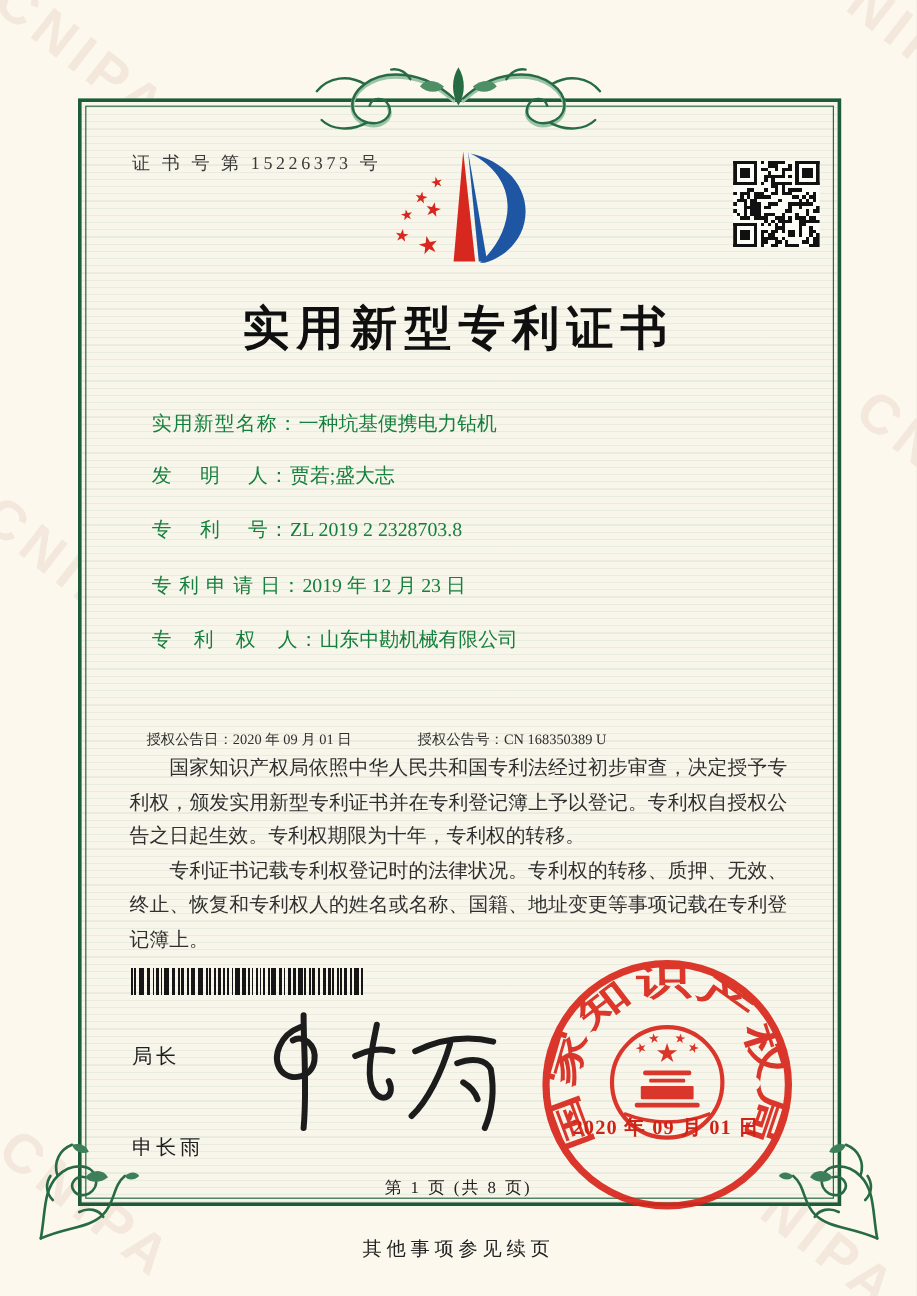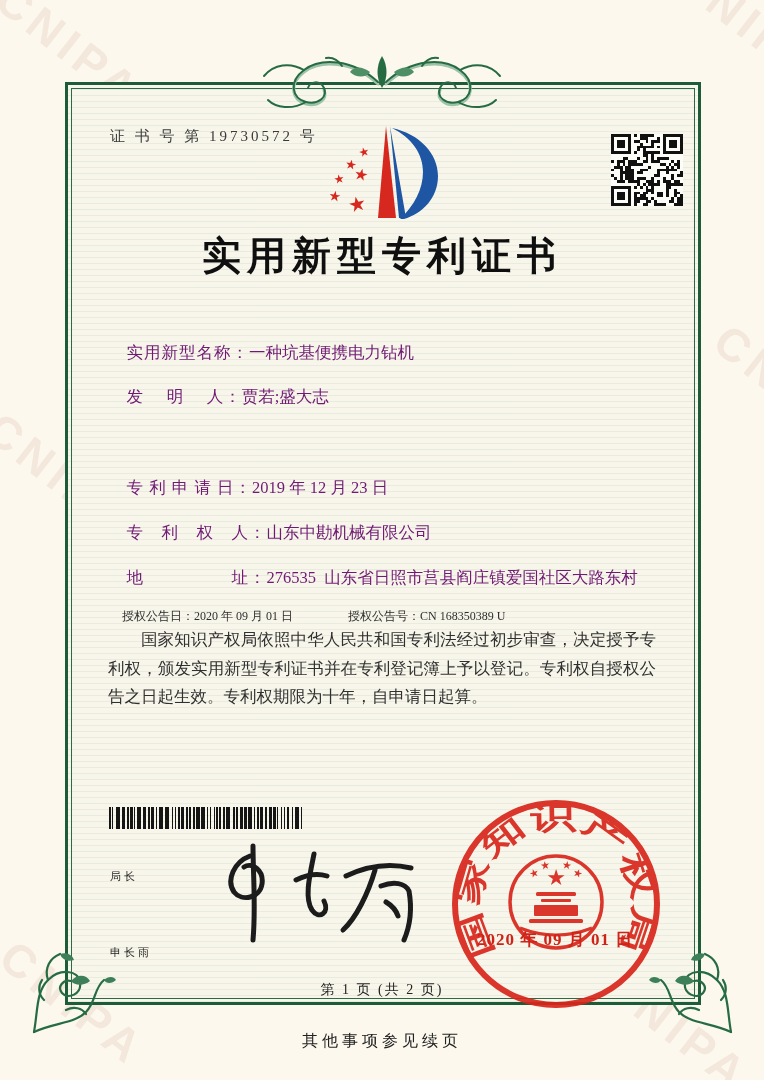--- a/index.html
+++ b/index.html
@@ -23,34 +23,34 @@
       rgba(0,0,0,0) 1px,rgba(0,0,0,0) 6px);
   }
   .frame-inner{position:absolute;inset:3px;border:1px solid #2a6a45;pointer-events:none;}
   .ornament-top{position:absolute;left:50%;top:52px;transform:translateX(-50%);}
   .ornament-bl{position:absolute;left:22px;top:948px;}
   .ornament-br{position:absolute;left:648px;top:948px;transform:scaleX(-1);}
   .cert-no{position:absolute;left:110px;top:127px;font-size:15px;letter-spacing:3px;color:#3a3a3a;white-space:pre;}
   .logo{position:absolute;left:326px;top:122px;}
   .qr{position:absolute;left:611px;top:134px;width:72px;height:72px;background:#fdfdf8;}
   .title{
-    position:absolute;left:0;right:0;top:229px;text-align:center;
+    position:absolute;left:0;right:0;top:247px;text-align:center;
     font-size:39px;font-weight:bold;letter-spacing:6px;color:#0f0f0f;white-space:pre;
   }
-  .field{position:absolute;left:110px;font-size:16.5px;white-space:pre;color:#701a75;}
+  .field{position:absolute;left:110px;font-size:16.5px;white-space:pre;color:#15803d;}
   .field .lab{letter-spacing:1px;}
   .grant-pair{position:absolute;font-size:12px;white-space:pre;color:#2d2d2d;}
   .body-text{
     position:absolute;left:108px;top:626px;width:548px;
     font-size:16.5px;line-height:28.5px;text-align:justify;color:#303030;
   }
   .body-text p{margin:0;text-indent:2em;}
   .barcode{position:absolute;left:108px;top:806px;}
   .director-title,.director-name{
-    position:absolute;left:110px;font-size:11px;letter-spacing:3px;color:#1f1f1f;
+    position:absolute;left:110px;font-size:17px;letter-spacing:3px;color:#1f1f1f;
     font-family:"Liberation Sans","DejaVu Sans",sans-serif;
   }
   .director-title{top:869px;}
   .director-name{top:901px;margin-top:44px;}
   .autograph{position:absolute;left:212px;top:840px;}
   .seal{position:absolute;left:450px;top:798px;width:212px;height:212px;}
   .seal-date{
     position:absolute;left:477px;top:928px;font-size:17px;font-weight:600;
     color:#cf2318;letter-spacing:1px;white-space:pre;
   }
@@ -111,21 +111,21 @@
       <path d="M12,84 C34,74 52,76 64,64 C74,54 72,40 82,32"></path>
       <path d="M26,32 C22,20 28,10 38,6"></path>
       <path d="M44,62 C52,58 60,60 64,66"></path>
       <path d="M22,52 C16,46 16,38 20,32"></path>
     </g>
     <path d="M49,33 C55,26 64,26 68,33 C62,38 53,38 49,33 Z" fill="#3d7f58"></path>
     <path d="M38,6 C44,4 50,6 52,12 C46,14 40,12 38,6 Z" fill="#3d7f58"></path>
     <path d="M82,32 C86,28 92,28 94,32 C90,36 84,36 82,32 Z" fill="#3d7f58"></path>
   </svg>
 
-  <div class="cert-no">证 书 号 第 19730572 号</div>
+  <div class="cert-no">证 书 号 第 15226373 号</div>
 
   <svg class="logo" width="116" height="104" viewBox="0 0 116 104">
     <g fill="#d6281e" font-family="'DejaVu Sans',sans-serif" text-anchor="middle">
       <text x="38" y="34" font-size="12" transform="rotate(-14 38 30)">★</text>
       <text x="25" y="47" font-size="13" transform="rotate(10 25 43)">★</text>
       <text x="13" y="61" font-size="12" transform="rotate(-10 13 57)">★</text>
       <text x="35" y="58" font-size="16" transform="rotate(12 35 53)">★</text>
       <text x="9" y="79" font-size="14" transform="rotate(8 9 74)">★</text>
       <text x="31" y="89" font-size="20" transform="rotate(-12 31 82)">★</text>
     </g>
@@ -365,39 +365,40 @@
     </svg>
 
   <div class="title">实用新型专利证书</div>
 
   <div class="field" style="top:322px;">
     <span class="lab">实用新型名称：</span><span>一种坑基便携电力钻机</span>
   </div>
   <div class="field" style="top:366px;text-align:right;">
     <span class="lab">发　 明　 人：</span><span>贾若;盛大志</span>
   </div>
+  <div class="field" style="top:411px;">
+    <span class="lab">专　 利　 号：</span><span>ZL 2019 2 2328703.8</span>
+  </div>
   <div class="field" style="top:457px;font-family:Liberation Serif, serif;">
     <span class="lab">专 利 申 请 日：</span><span>2019 年 12 月 23 日</span>
   </div>
   <div class="field" style="top:502px;font-family:Liberation Serif, serif;">
     <span class="lab">专　利　权　人：</span><span>山东中勘机械有限公司</span>
   </div>
-  <div class="field" style="top:547px;">
-    <span class="lab">地　　　　　址：</span><span>276535  山东省日照市莒县阎庄镇爱国社区大路东村</span>
-  </div>
 
   <div class="grant-pair" style="left:110px;top:593px;">
     <span>授权公告日：</span><span>2020 年 09 月 01 日</span>
   </div>
   <div class="grant-pair" style="left:336px;top:593px;">
     <span>授权公告号：</span><span>CN 168350389 U</span>
   </div>
 
   <div class="body-text">
-    <p>国家知识产权局依照中华人民共和国专利法经过初步审查，决定授予专利权，颁发实用新型专利证书并在专利登记簿上予以登记。专利权自授权公告之日起生效。专利权期限为十年，自申请日起算。</p>
+    <p>国家知识产权局依照中华人民共和国专利法经过初步审查，决定授予专利权，颁发实用新型专利证书并在专利登记簿上予以登记。专利权自授权公告之日起生效。专利权期限为十年，专利权的转移。</p>
+    <p>专利证书记载专利权登记时的法律状况。专利权的转移、质押、无效、终止、恢复和专利权人的姓名或名称、国籍、地址变更等事项记载在专利登记簿上。</p>
   </div>
 
   <svg class="barcode" id="barcode-svg" width="198" height="24" viewBox="0 0 198 24" shape-rendering="crispEdges">
       <rect x="1" y="1" width="1.5" height="22" fill="#151515"></rect>
       <rect x="3.9" y="1" width="1.5" height="22" fill="#151515"></rect>
       <rect x="7.8" y="1" width="4" height="22" fill="#151515"></rect>
       <rect x="14.2" y="1" width="2.5" height="22" fill="#151515"></rect>
       <rect x="19.1" y="1" width="1.5" height="22" fill="#151515"></rect>
       <rect x="22" y="1" width="2.5" height="22" fill="#151515"></rect>
       <rect x="25.9" y="1" width="1.5" height="22" fill="#151515"></rect>
@@ -481,16 +482,16 @@
         <rect x="86" y="94" width="40" height="4" rx="1.5"></rect>
         <rect x="91" y="101" width="30" height="3" rx="1"></rect>
         <rect x="84" y="107" width="44" height="11" rx="1"></rect>
         <rect x="79" y="121" width="54" height="4" rx="1.5"></rect>
         <path d="M70,130 Q106,144 142,130" fill="none" stroke="#d8261b" stroke-width="3"></path>
       </g>
     </g>
   </svg>
   <div class="seal-date">2020 年 09 月 01 日</div>
 
-  <div class="page-num">第 1 页 (共 2 页)</div>
+  <div class="page-num">第 1 页 (共 8 页)</div>
   <div class="cont-note">其他事项参见续页</div>
 
 </div>
 
 </body></html>

